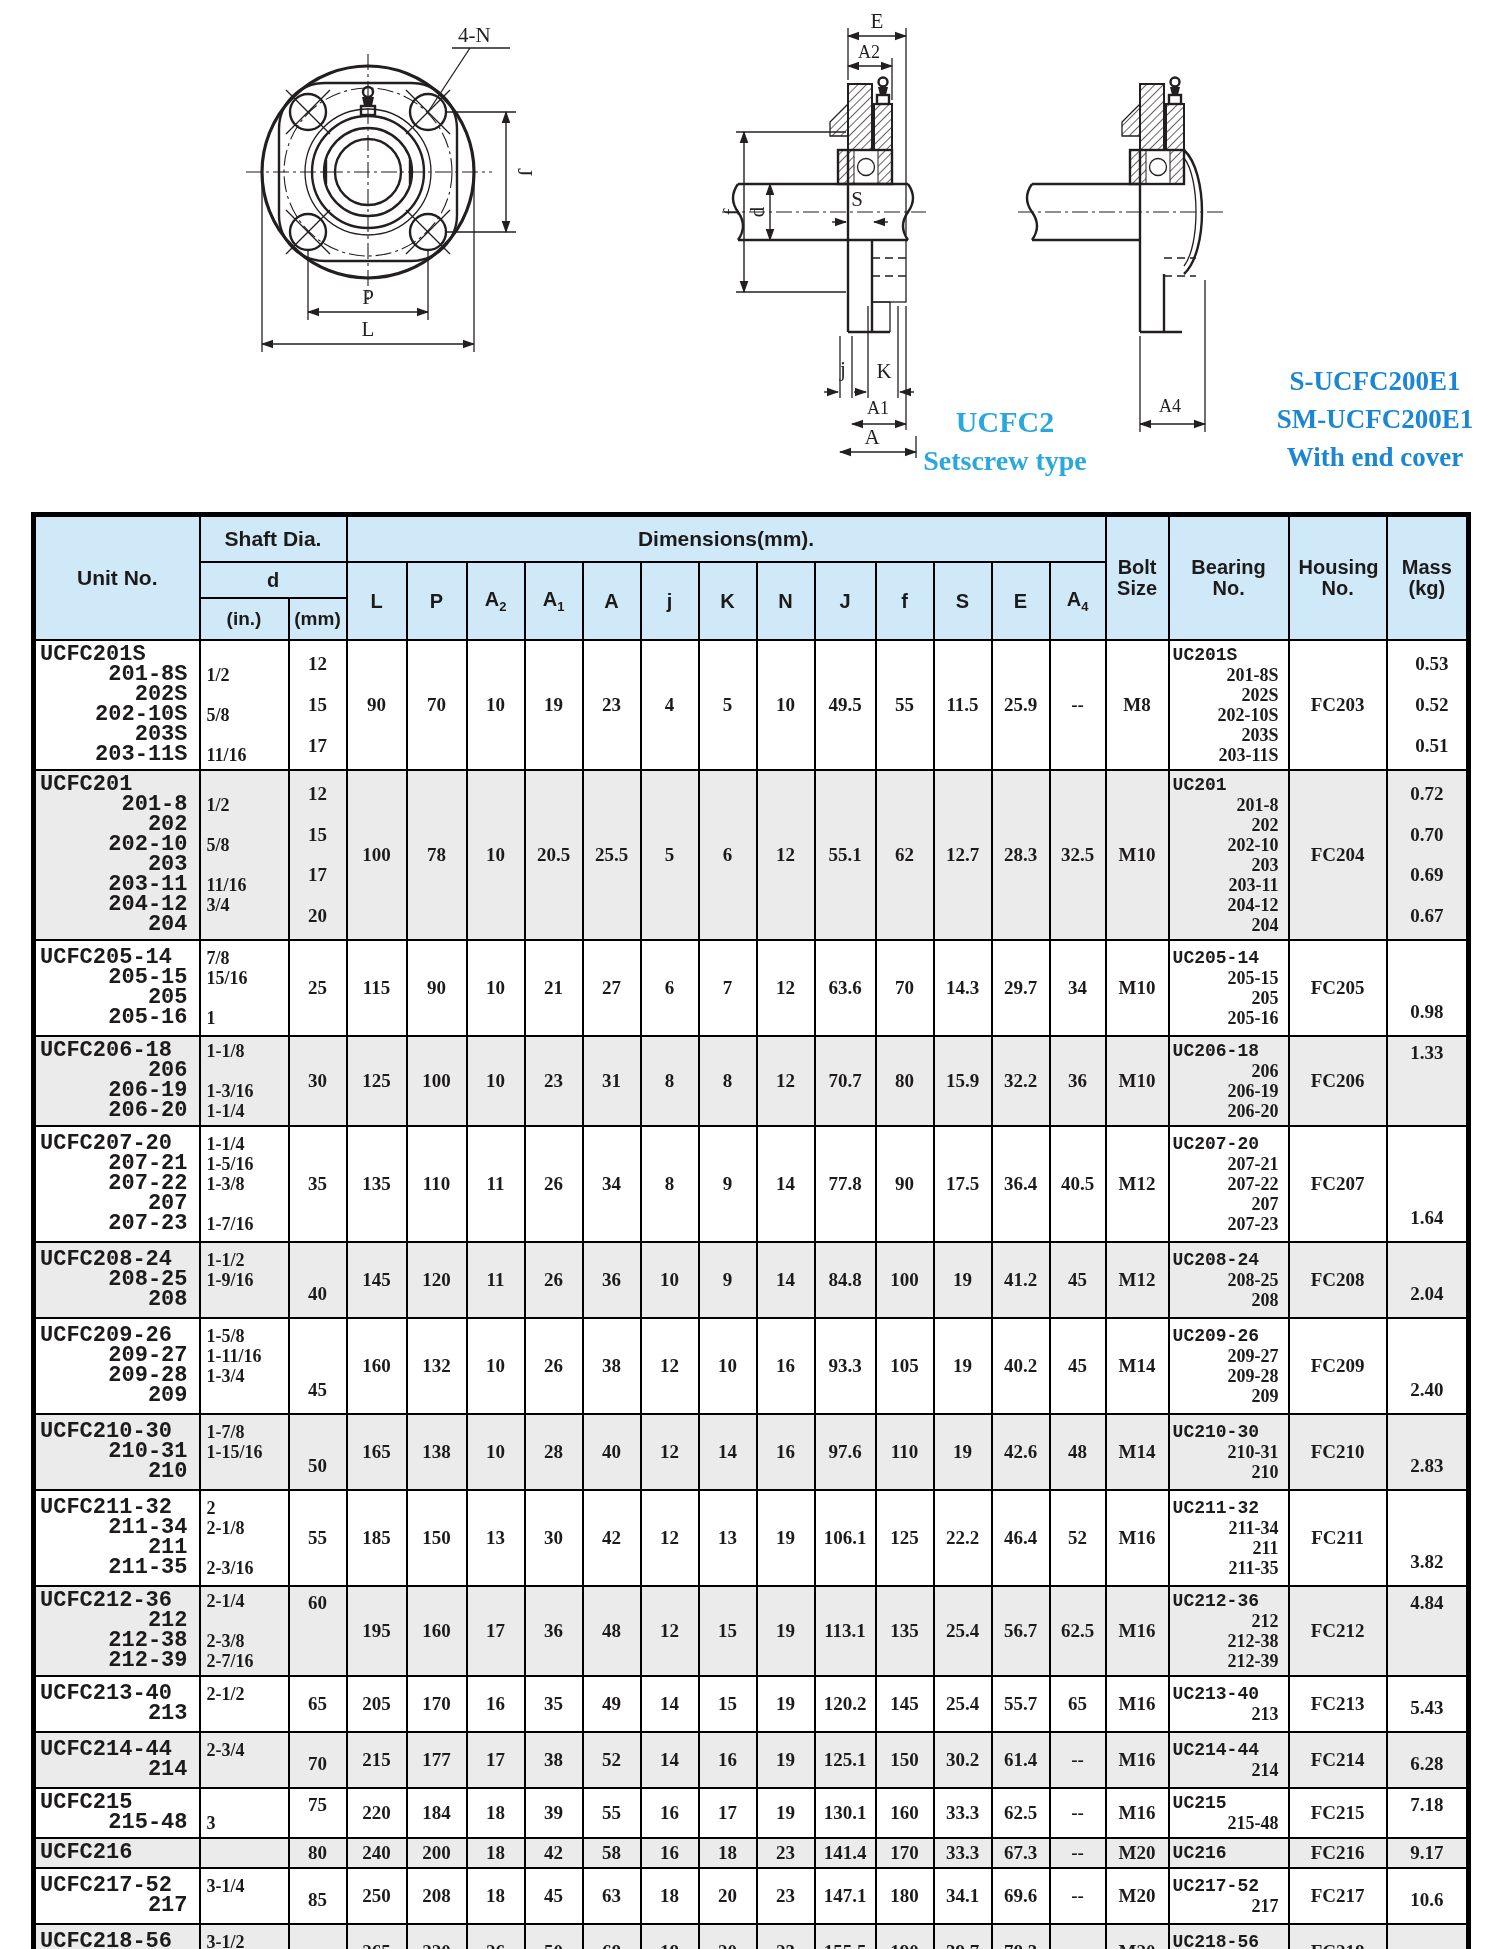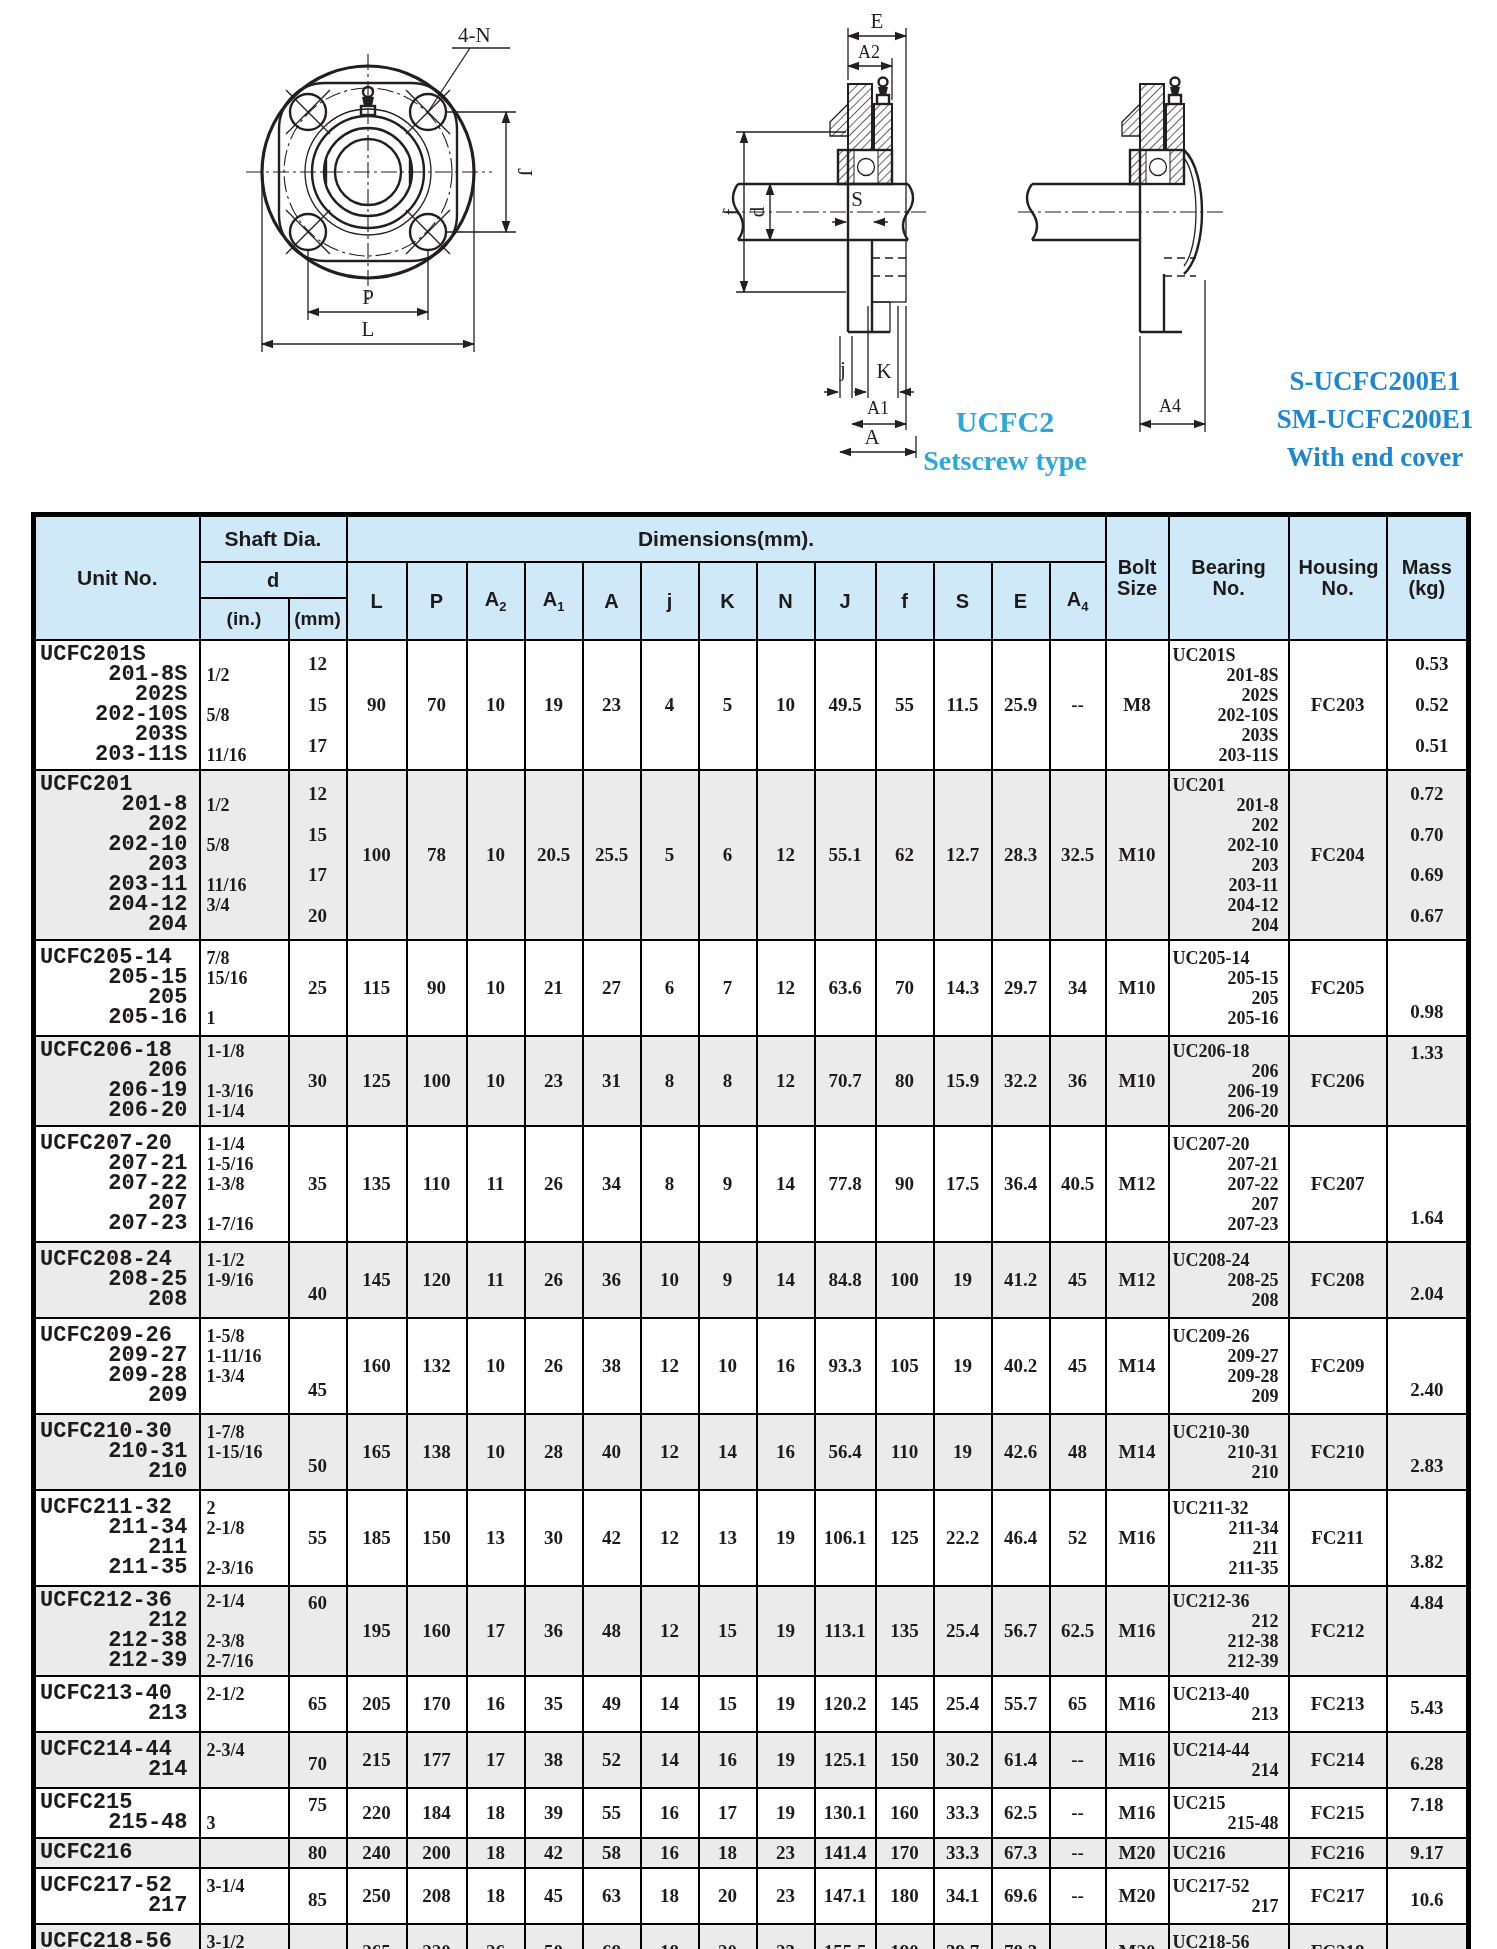--- a/index.html
+++ b/index.html
@@ -29,21 +29,21 @@
   th.wrap div{margin:4px auto;line-height:21px;font-size:20px;}
   tbody td{border-top-width:3px;border-bottom-width:3px;vertical-align:middle;}
   tbody tr.alt td{background:#ebebeb;}
   .stack{padding:4px 0;}
   .stack .line{height:20px;line-height:20px;white-space:nowrap;}
   .unit-cell .line{font-weight:bold;font-size:22px;font-family:Liberation Mono, monospace;}
   .unit-cell .line.first{text-align:left;padding-left:4px;}
   .unit-cell .line.cont{text-align:right;padding-right:11px;}
   .inch-cell .line{font-family:"Liberation Serif",serif;font-weight:bold;font-size:18px;text-align:left;padding-left:6px;}
   .bearing-cell .line{font-family:"Liberation Serif",serif;font-weight:bold;font-size:18px;}
-  .bearing-cell .line.first{text-align:left;padding-left:3px;}
+  .bearing-cell .line.first{text-align:left;padding-left:3px;font-family:Liberation Mono, monospace;}
   .bearing-cell .line.cont{text-align:right;padding-right:9px;}
   .num{font-family:"Liberation Serif",serif;font-weight:bold;font-size:19px;text-align:center;}
   .vflex{display:flex;flex-direction:column;align-items:center;font-family:"Liberation Serif",serif;font-weight:bold;font-size:19px;}
   .vflex.multi{justify-content:space-around;}
   .vflex.pos-top{justify-content:flex-start;padding-top:3px;}
   .vflex.pos-mid{justify-content:center;}
   .vflex.pos-bot{justify-content:flex-end;padding-bottom:12px;}
 </style>
 </head>
 <body>
@@ -691,21 +691,21 @@
           </div>
         </td>
         <td class="num">165</td>
         <td class="num">138</td>
         <td class="num">10</td>
         <td class="num">28</td>
         <td class="num">40</td>
         <td class="num">12</td>
         <td class="num">14</td>
         <td class="num">16</td>
-        <td class="num">56.4</td>
+        <td class="num">97.6</td>
         <td class="num">110</td>
         <td class="num">19</td>
         <td class="num">42.6</td>
         <td class="num">48</td>
         <td class="num">M14</td>
         <td class="bearing-cell">
           <div class="stack">
             <div class="line first">UC210-30</div>
             <div class="line cont">210-31</div>
             <div class="line cont">210</div>

